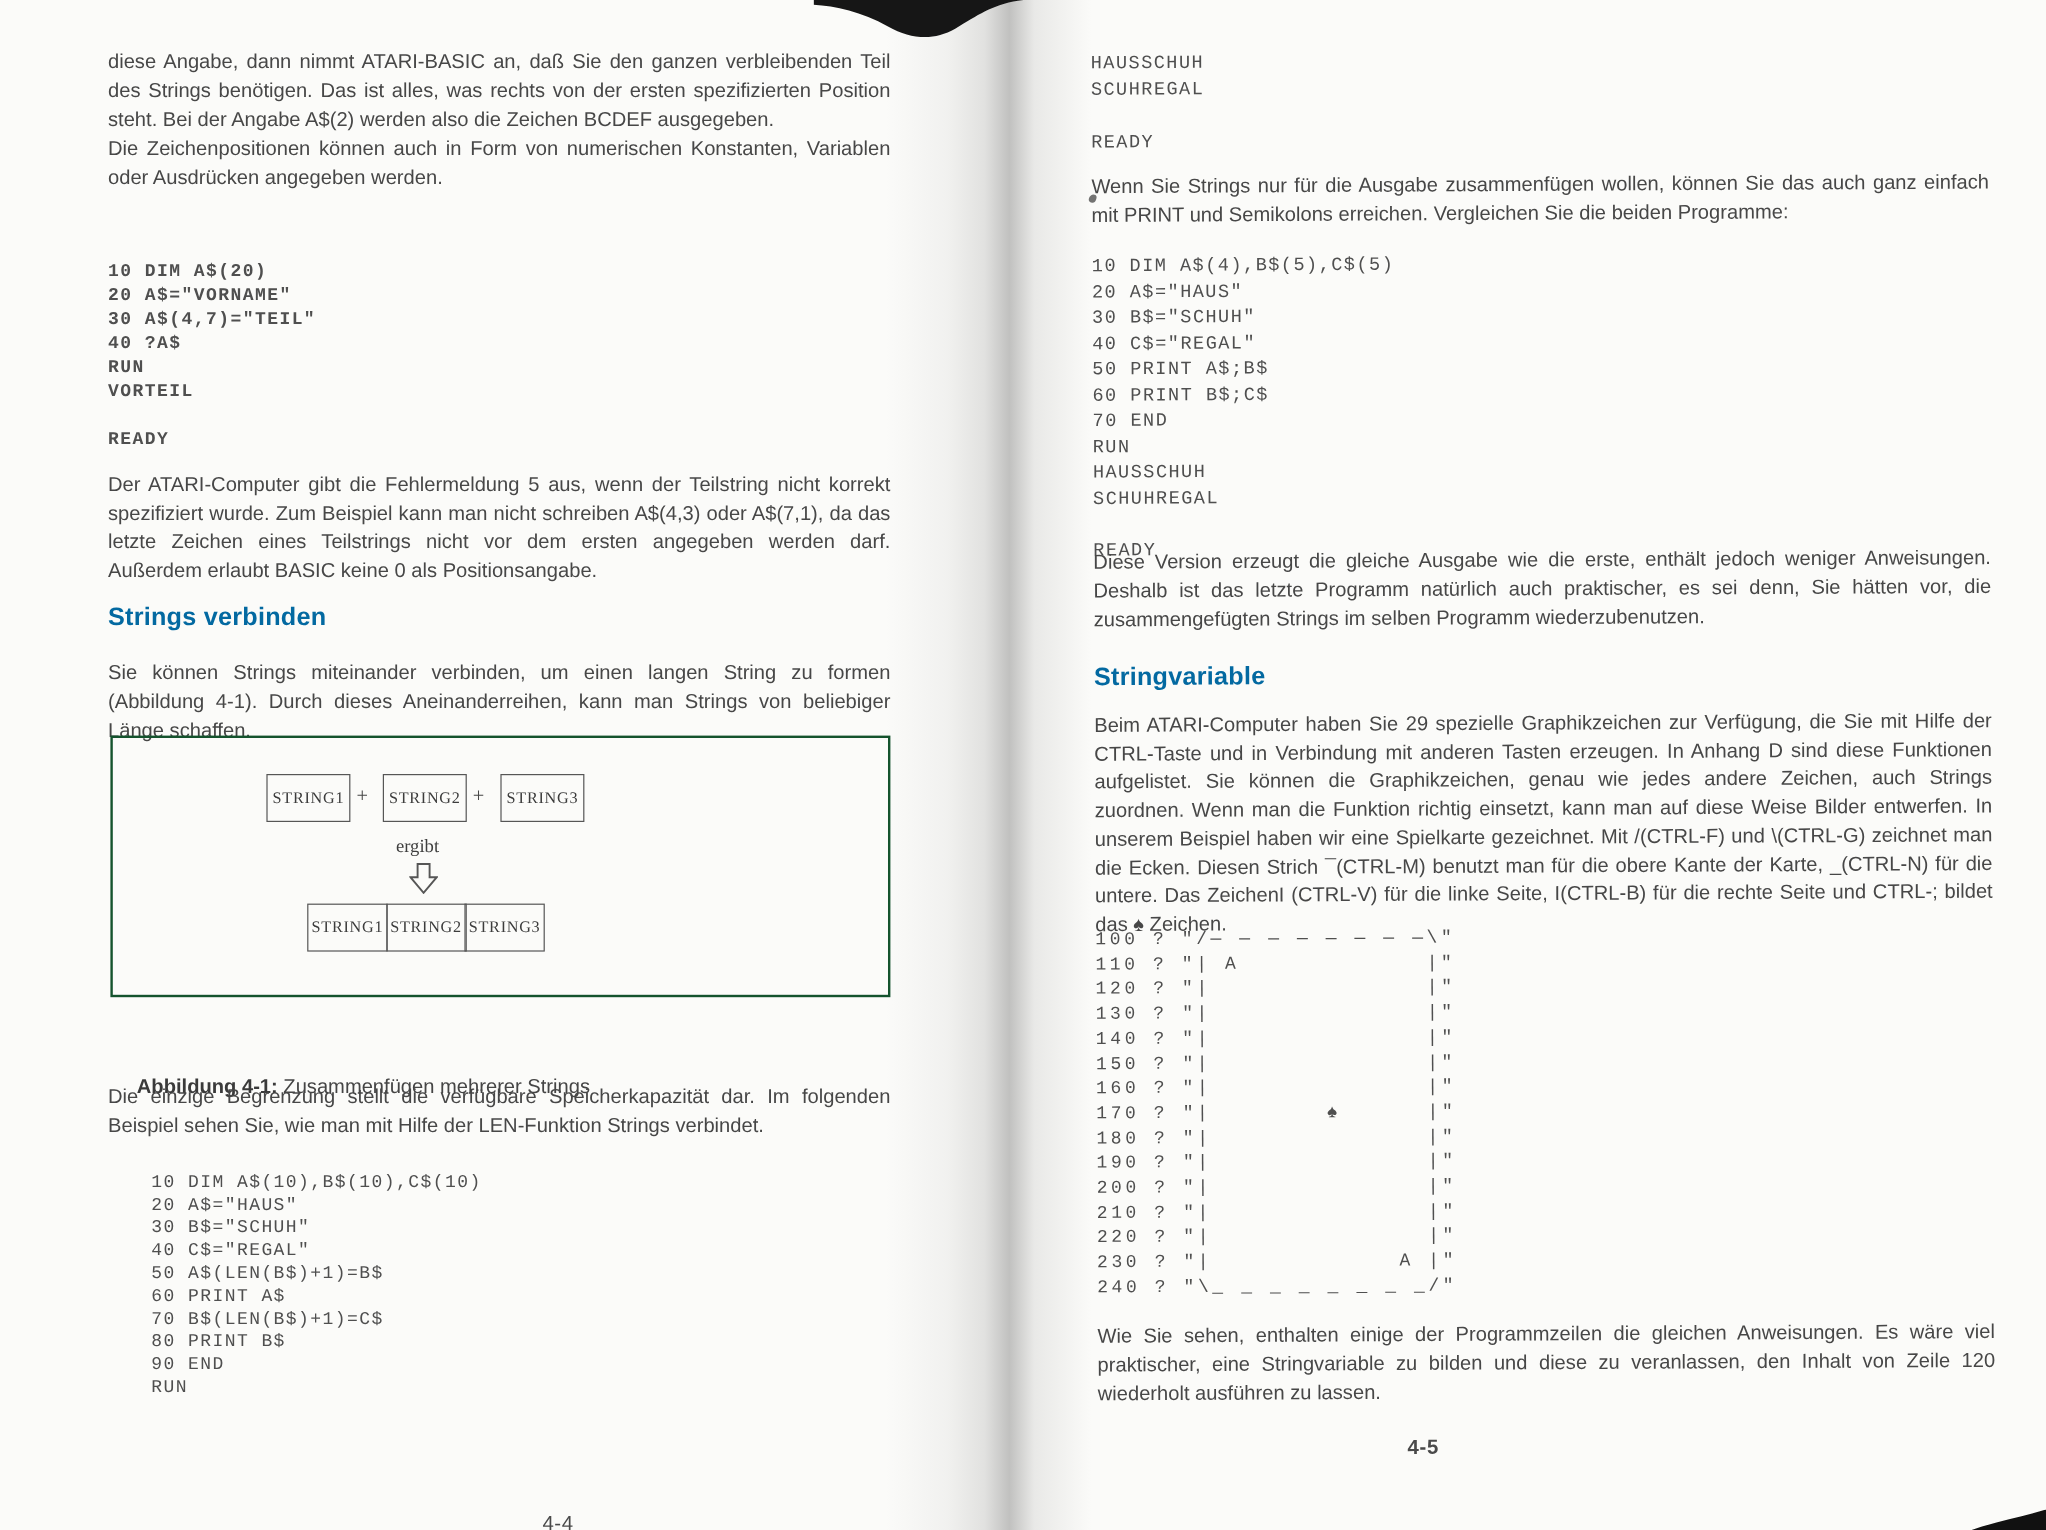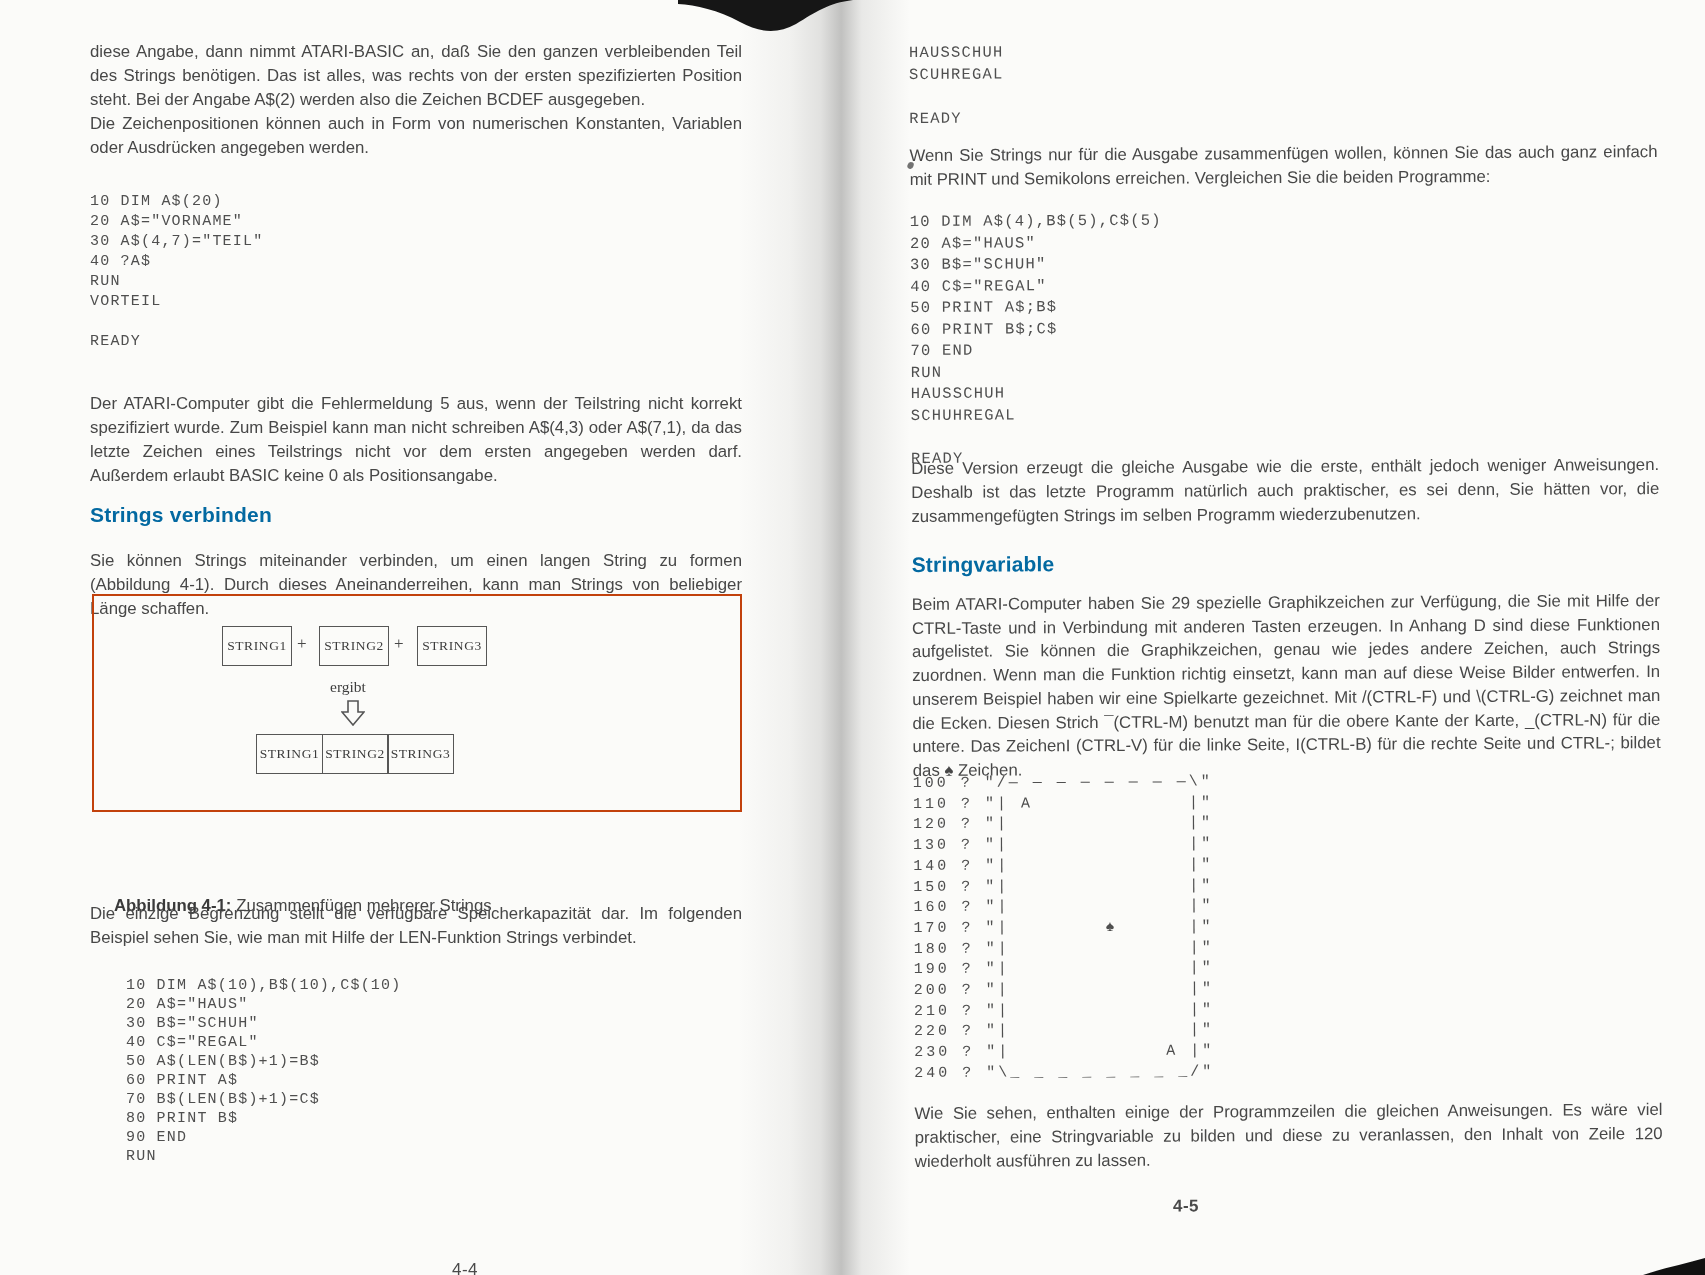--- a/index.html
+++ b/index.html
@@ -19,21 +19,21 @@
     position:absolute;left:0;
     font-family:"Liberation Mono","DejaVu Sans Mono",monospace;
     white-space:pre;color:#4f4f4f;letter-spacing:1.2px;
     font-size:15px;line-height:20px;
   }
   .code.tight{line-height:19px;margin-left:36px;}
   .code.midlh{line-height:21.5px;font-size:15.5px;}
   .code.card{line-height:20.7px;letter-spacing:3px;}
   .pagenum{position:absolute;font-size:17px;color:#4a4a4a;letter-spacing:.5px;}
   
-  .figure{position:absolute;left:2px;top:594px;width:646px;height:214px;border:2px solid #c2410c;}
+  .figure{position:absolute;left:2px;top:613px;width:646px;height:214px;border:2px solid #14532d;}
   .sbox{
     position:absolute;border:1.5px solid #565656;
     font-family:"Liberation Serif",serif;font-size:13.5px;letter-spacing:.6px;color:#3c3c3c;
     display:flex;align-items:center;justify-content:center;background:transparent;
   }
   .plus{position:absolute;font-family:"Liberation Serif",serif;font-size:17px;color:#474747;}
   .ergibt{position:absolute;font-family:"Liberation Serif",serif;font-size:15.5px;color:#3e3e3e;text-align:right;}
   .joined{position:absolute;display:flex;}
   .joined .cell{
     width:65px;height:38px;border:1.5px solid #565656;margin-left:-1.5px;
@@ -61,21 +61,21 @@
 </head>
 <body>
 
 <div class="page page-left">
 
   <div class="para" style="top:40px;">
     <p>diese Angabe, dann nimmt ATARI-BASIC an, daß Sie den ganzen verbleibenden Teil des Strings benötigen. Das ist alles, was rechts von der ersten spezifizierten Position steht. Bei der Angabe A$(2) werden also die Zeichen BCDEF ausgegeben.</p>
     <p>Die Zeichenpositionen können auch in Form von numerischen Konstanten, Variablen oder Ausdrücken angegeben werden.</p>
   </div>
 
-  <div class="code" style="top:192px;">10 DIM A$(20)
+  <div class="code" style="top:217px;font-weight:bold;">10 DIM A$(20)
 20 A$="VORNAME"
 30 A$(4,7)="TEIL"
 40 ?A$
 RUN
 VORTEIL
 
 READY</div>
 
   <div class="para" style="top:392px;">Der ATARI-Computer gibt die Fehlermeldung 5 aus, wenn der Teilstring nicht korrekt spezifiziert wurde. Zum Beispiel kann man nicht schreiben A$(4,3) oder A$(7,1), da das letzte Zeichen eines Teilstrings nicht vor dem ersten angegeben werden darf. Außerdem erlaubt BASIC keine 0 als Positionsangabe.</div>
 

